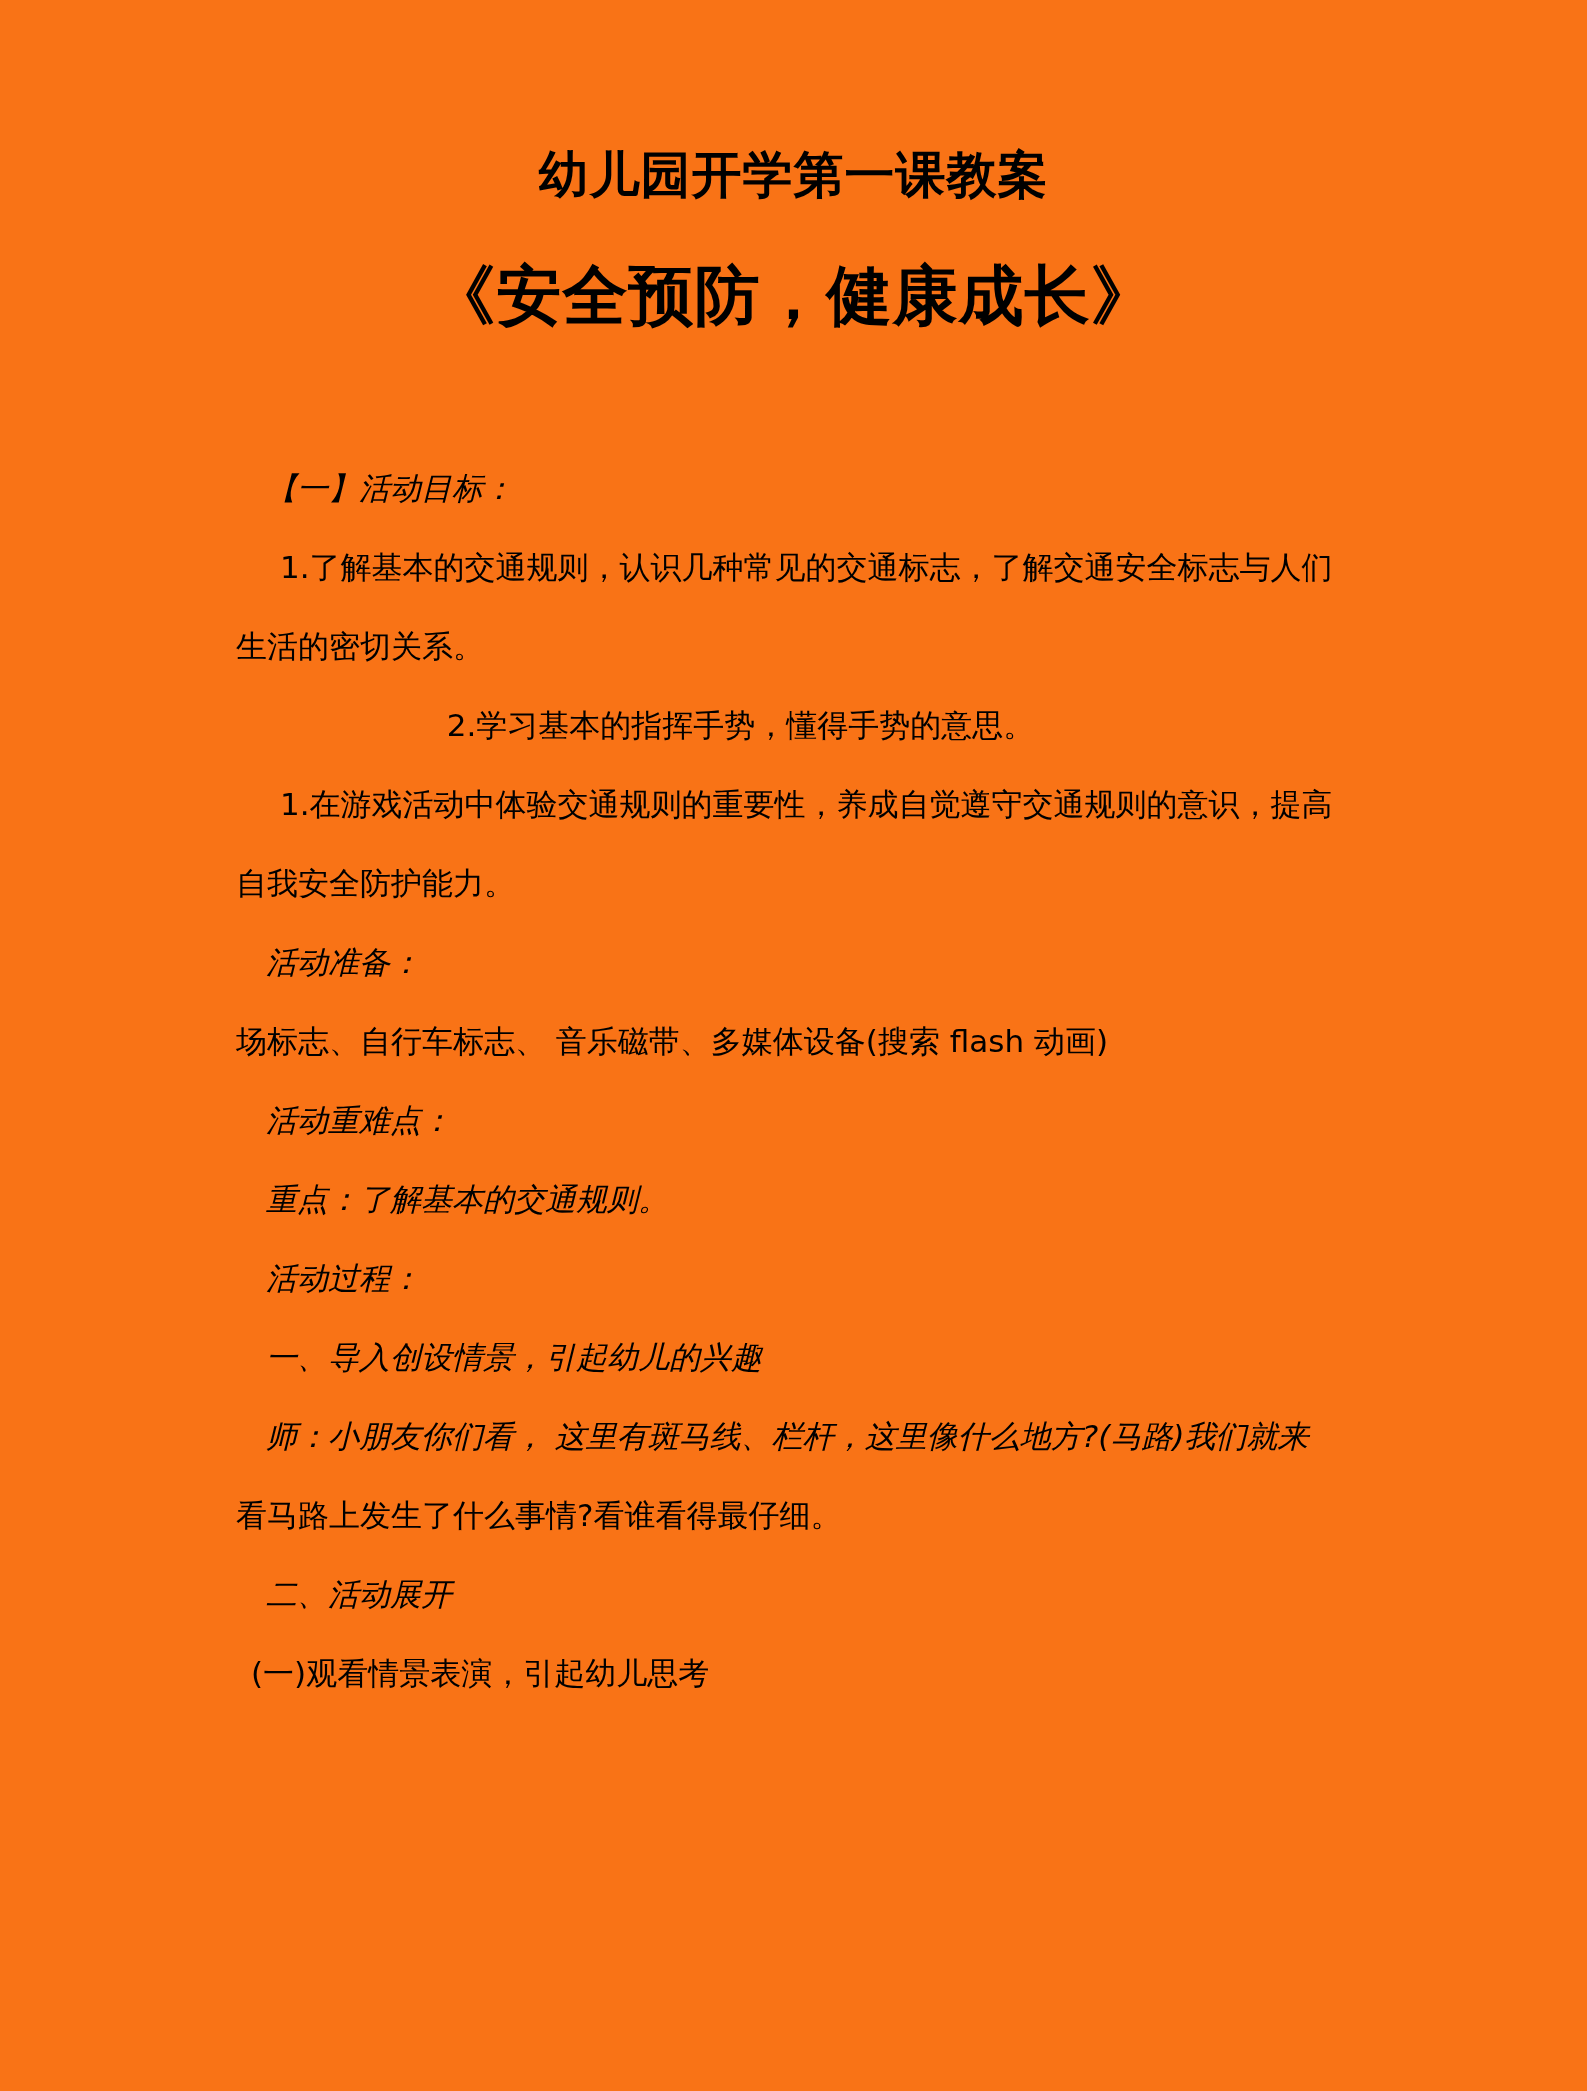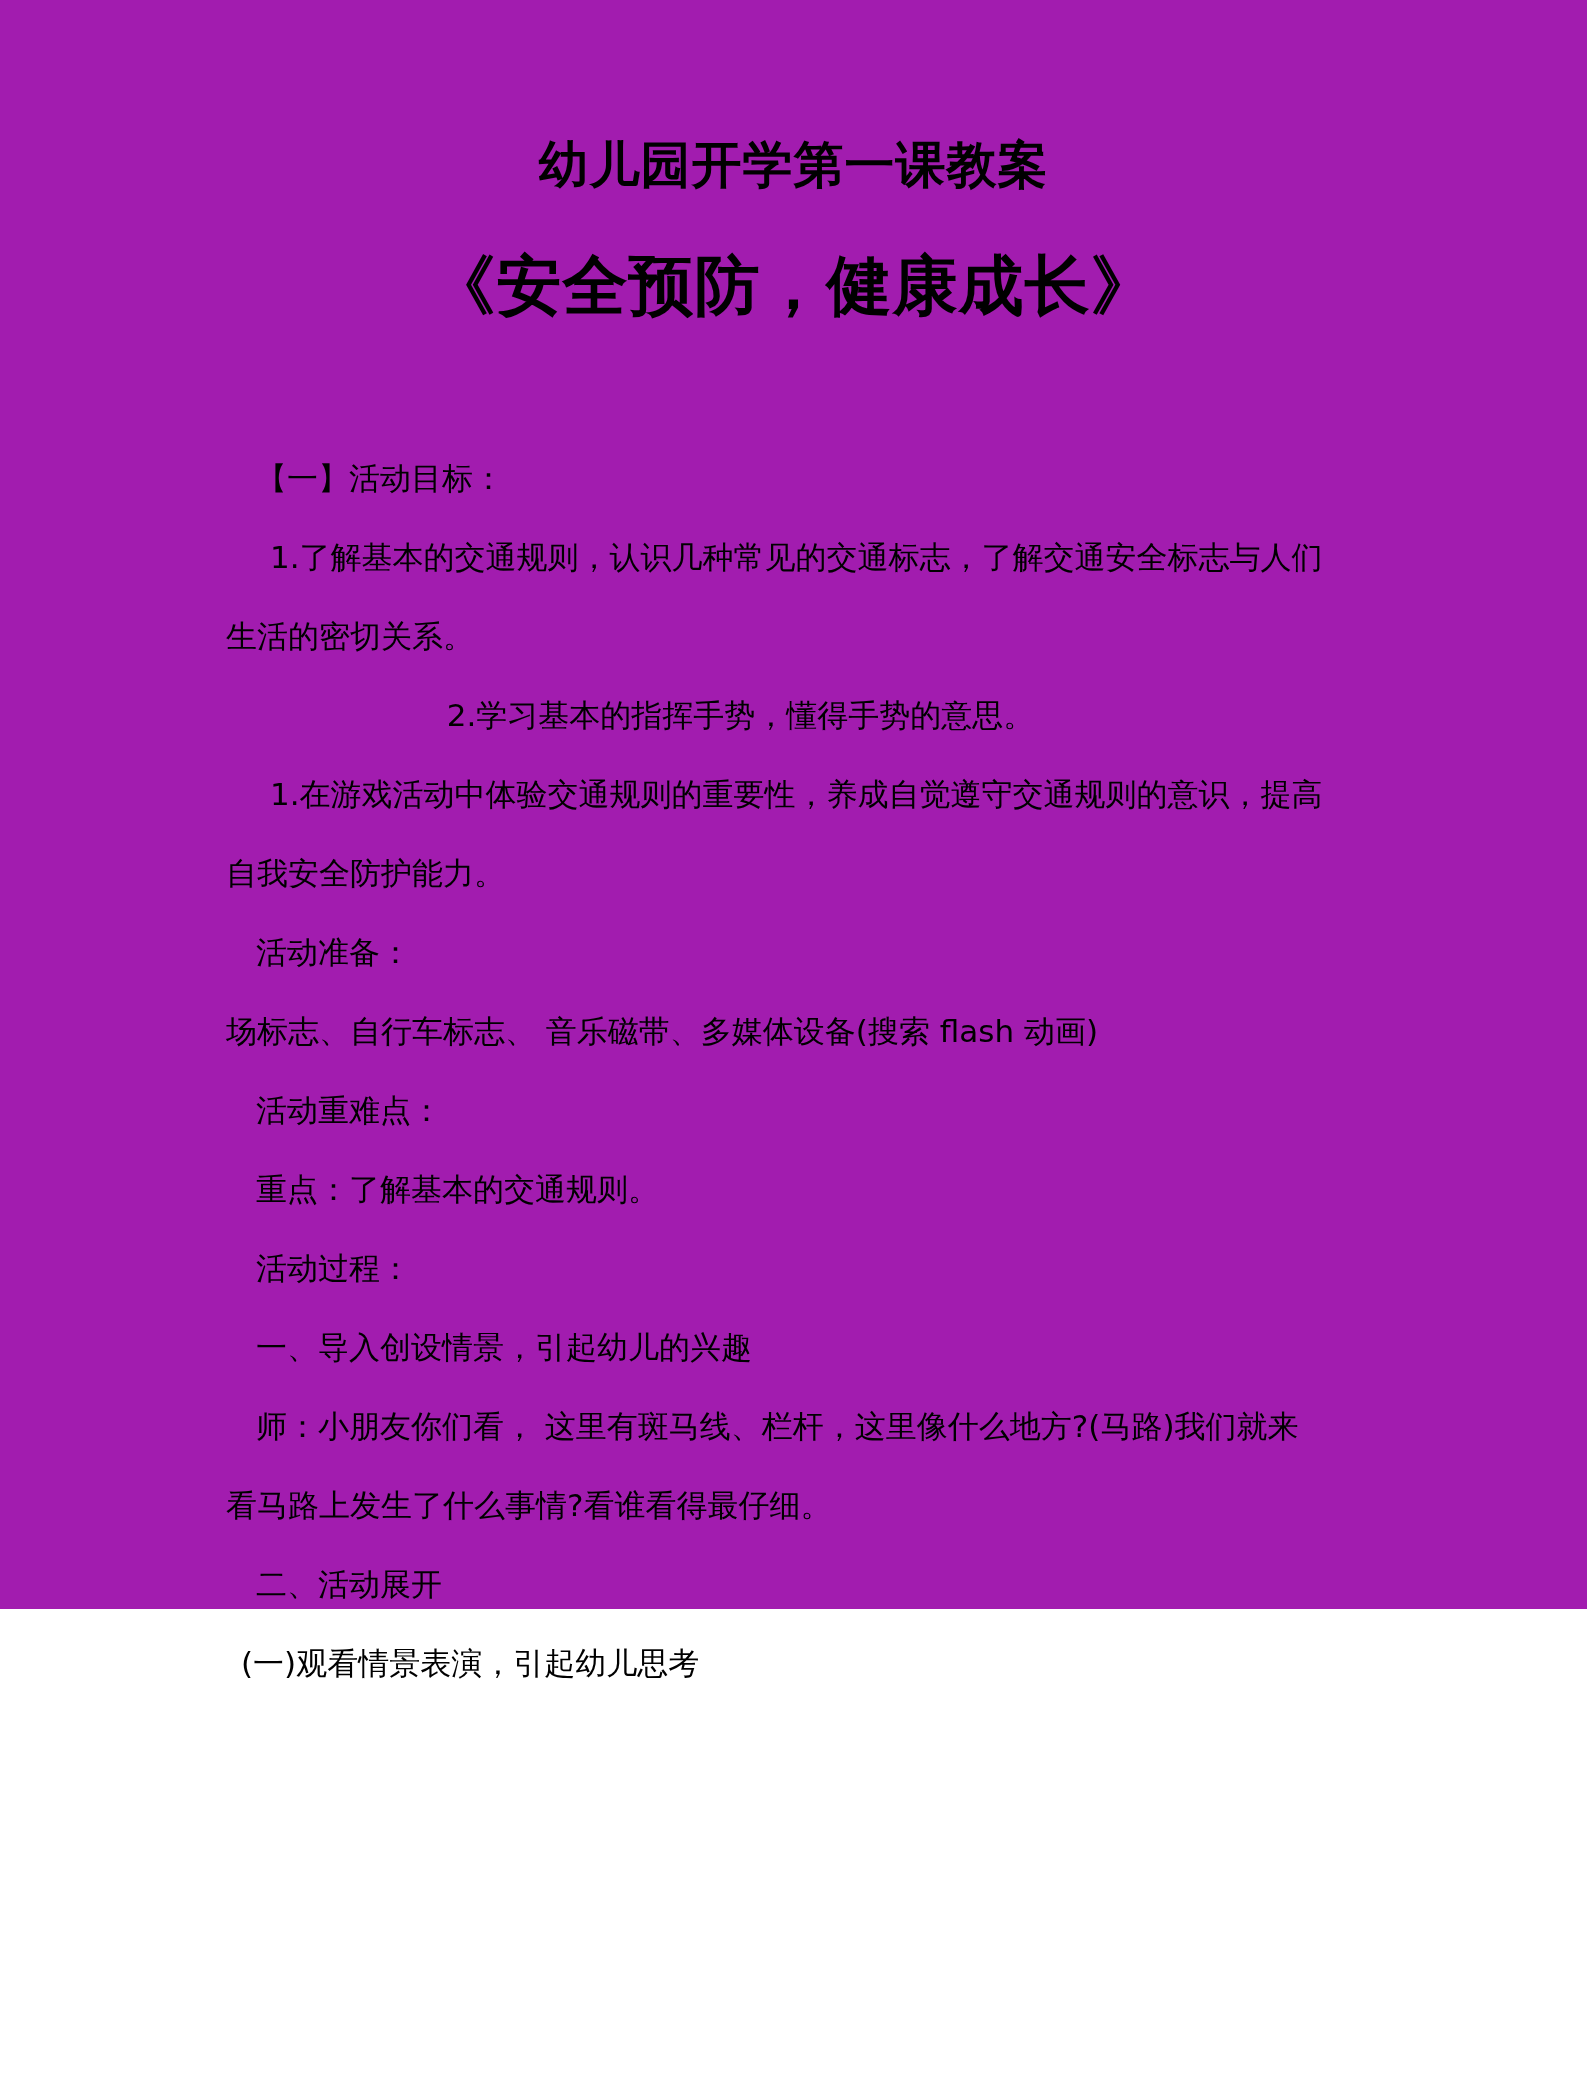--- a/index.html
+++ b/index.html
@@ -10,24 +10,24 @@
   body {
     width: 1587px;
     height: 2091px;
     font-family: "DejaVu Sans", "Liberation Sans", sans-serif;
     color: #000000;
     overflow: hidden;
   }
   .page {
     position: relative;
     width: 1587px;
-    height: 1609px;
-    background: #a21caf;
+    height: 2091px;
+    background: #f97316;
     box-sizing: border-box;
-    padding: 4px;
+    padding: 14px;
   }
   .title-block {
     padding-top: 128px;
     text-align: center;
   }
   .doc-title {
     font-size: 50px;
     font-weight: bold;
     letter-spacing: 1px;
     line-height: 1.35;
@@ -53,20 +53,21 @@
   }
   .ln {
     display: block;
     height: 79px;
     line-height: 79px;
     font-size: 31px;
     white-space: pre;
   }
   .ln.indent {
     padding-left: 30px;
+    font-style: italic;
   }
   .ln.indent-sm {
     padding-left: 15px;
   }
   .ln.indent-lg {
     padding-left: 44px;
     text-align: center;
   }
 </style>
 </head>

